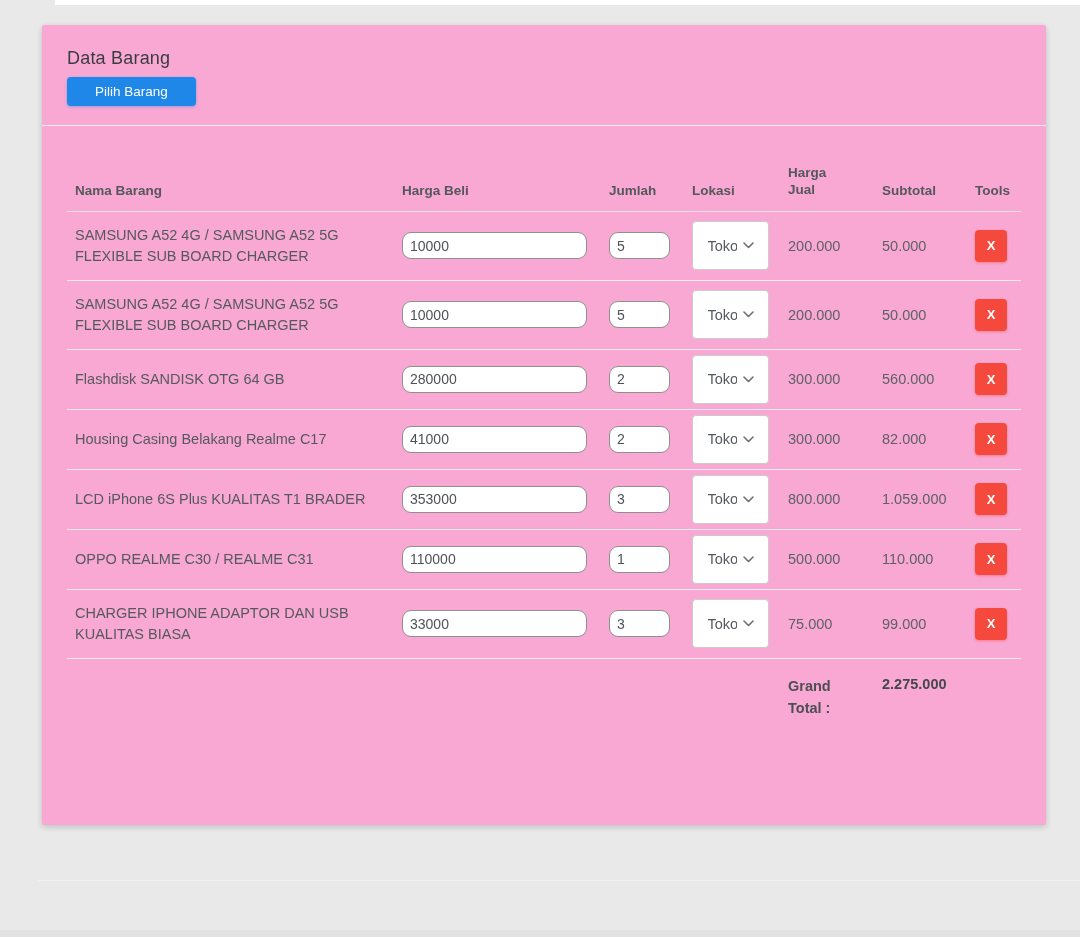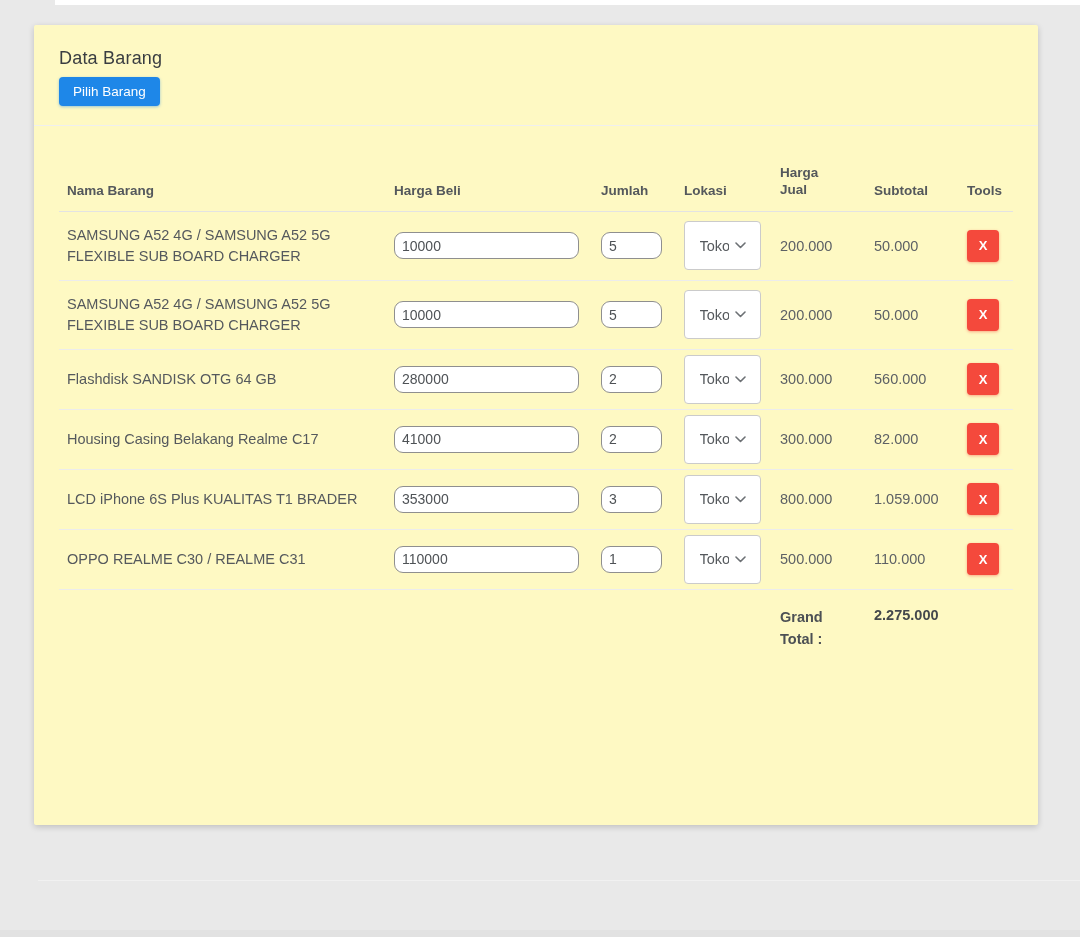--- a/index.html
+++ b/index.html
@@ -10,40 +10,40 @@
     position: relative;
     overflow: hidden;
     color: #55595d;
   }
   .top-strip {
     position: absolute; top: 0; left: 55px; right: 0; height: 5px;
     background: #ffffff;
   }
   .card {
     position: absolute;
-    left: 34px; top: 25px;
+    left: 42px; top: 25px;
     width: 1004px; height: 800px;
-    background: #fef9c3;
+    background: #f9a8d4;
     border-radius: 2px;
     box-shadow: 0 2px 6px rgba(0,0,0,0.18);
   }
   .card-header {
     height: 101px;
     padding: 23px 25px 0 25px;
     border-bottom: 1px solid #efefef;
   }
   .card-title {
     font-size: 18px;
     color: #393d41;
     letter-spacing: 0.2px;
   }
   .pick-btn {
     display: inline-block;
     margin-top: 8px;
-    padding: 7px 14px;
+    padding: 7px 28px;
     background: var(--accent-blue, #1e87e8);
     color: #ffffff;
     font-size: 13.5px;
     font-family: "Liberation Sans", sans-serif;
     border: none;
     border-radius: 4px;
     box-shadow: 0 1px 3px rgba(30,135,232,0.45);
     cursor: pointer;
   }
   .table-wrap { padding: 0 25px; }
@@ -337,20 +337,44 @@
         </span>
       </div>
     </td>
     <td class="c-jual">500.000</td>
     <td class="c-sub">110.000</td>
     <td class="c-tools">
       <button class="xbtn">X</button>
     </td>
   </tr>
 
+  <tr>
+    <td class="c-nama">CHARGER IPHONE ADAPTOR DAN USB KUALITAS BIASA</td>
+    <td class="c-beli">
+      <input class="inp inp-beli" type="text" value="33000" style="">
+    </td>
+    <td class="c-jml">
+      <input class="inp inp-jml" type="text" value="3" style="">
+    </td>
+    <td class="c-lok">
+      <div class="fselect">
+        <span class="fsel-text">Toko</span>
+        <span class="chev">
+          <svg width="11" height="7" viewBox="0 0 11 7">
+                    <path d="M1 1l4.5 4.5L10 1" fill="none" stroke="currentColor" stroke-width="1.6" stroke-linecap="round" stroke-linejoin="round"></path>
+                  </svg>
+        </span>
+      </div>
+    </td>
+    <td class="c-jual">75.000</td>
+    <td class="c-sub">99.000</td>
+    <td class="c-tools">
+      <button class="xbtn">X</button>
+    </td>
+  </tr>
 </tbody>
       <tfoot>
         <tr>
           <td colspan="4"></td>
           <td>
             <span class="gt-label">Grand Total :</span>
           </td>
           <td colspan="2">
             <span class="gt-value">2.275.000</span>
           </td>

